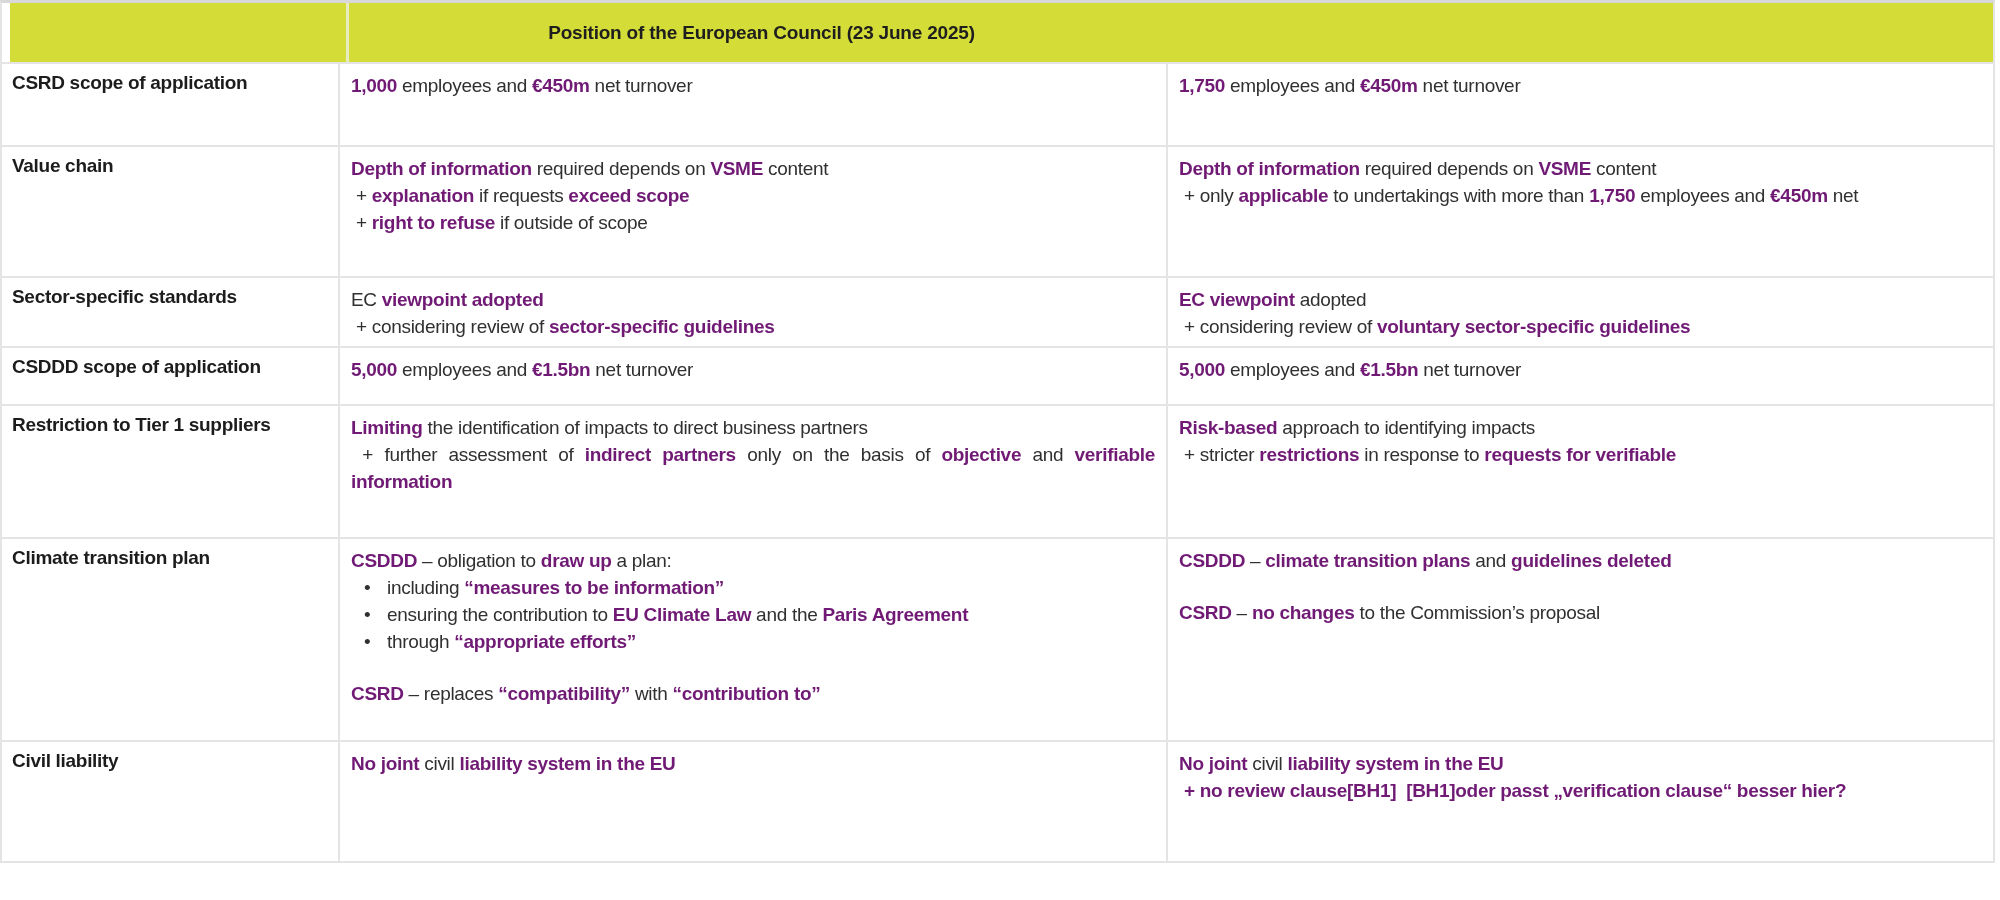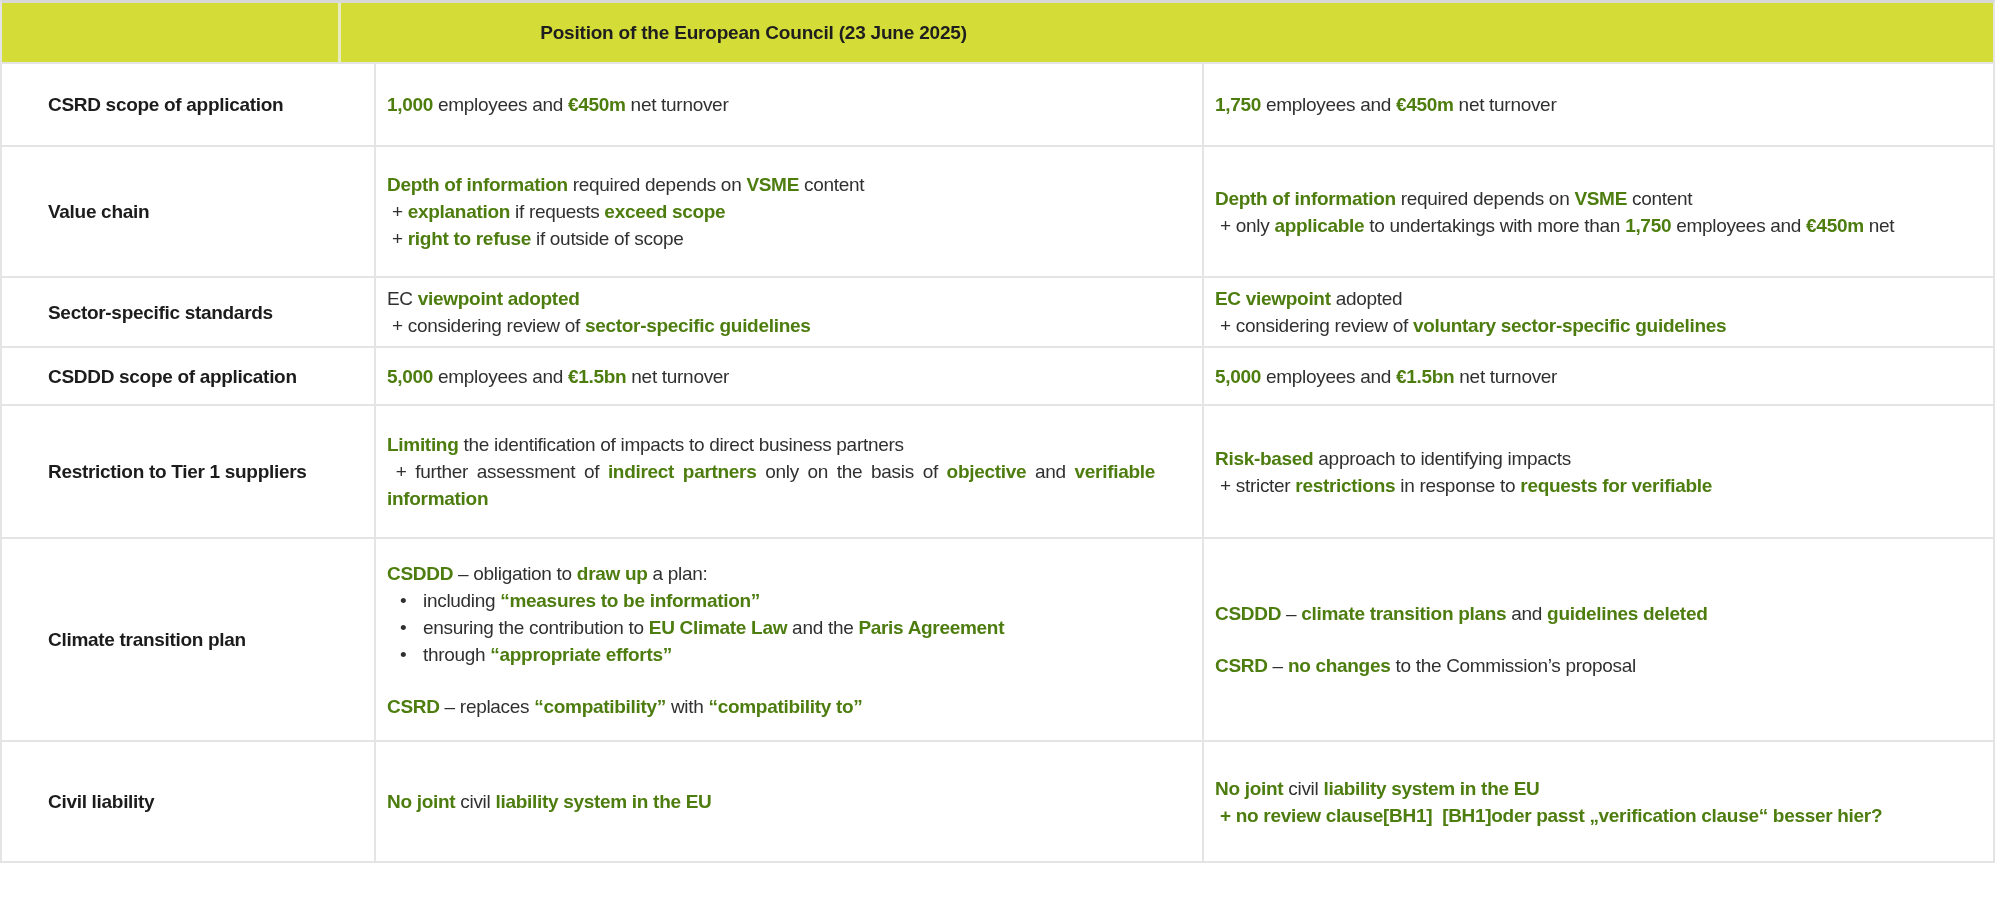--- a/index.html
+++ b/index.html
@@ -1,35 +1,35 @@
 <!DOCTYPE html>
 <html><head>
 <meta charset="utf-8">
 <style>
   html,body{margin:0;padding:0;background:#ffffff;}
   body{font-family:"Liberation Sans","DejaVu Sans",sans-serif;color:#303030;}
   .page{position:relative;width:2000px;height:900px;background:#ffffff;overflow:hidden;}
   .table{position:absolute;left:0;top:0;width:1995px;box-sizing:border-box;
          border:2px solid #e4e4e4;border-top:3px solid #d8d8d8;background:#ffffff;}
-  .header-row{display:grid;grid-template-columns:336px 828px 827px;height:59px;background:#d4dc37;}
+  .header-row{display:grid;grid-template-columns:336px 828px 827px;height:59px;background:#d4dc37;margin-left:8px;}
   .header-cell{display:flex;align-items:center;justify-content:center;
                font-weight:bold;font-size:19px;letter-spacing:-0.2px;color:#1e1e1e;box-sizing:border-box;text-align:center;}
   .header-cell + .header-cell{border-left:3px solid #e9ecc0;}
   .body-row{display:grid;grid-template-columns:336px 828px 827px;border-top:2px solid #e4e4e4;
             box-sizing:border-box;background:#ffffff;}
   .row-1{height:83px}.row-2{height:131px}.row-3{height:70px}.row-4{height:58px}
   .row-5{height:133px}.row-6{height:203px}.row-7{height:121px}
-  .cell{box-sizing:border-box;display:flex;align-items:center;overflow:hidden;margin-left:36px;}
+  .cell{box-sizing:border-box;display:flex;align-items:flex-start;overflow:hidden;}
   .body-row .cell + .cell{border-left:2px solid #e4e4e4;}
   .label-cell{padding:6px 8px 6px 10px;}
   .label-line{font-size:19px;line-height:25px;letter-spacing:-0.3px;font-weight:bold;color:#1c1c1c;}
   .body-cell{padding:8px 11px;}
   .cell-content{width:100%;}
   .line{font-size:19px;line-height:27px;letter-spacing:-0.3px;white-space:pre-wrap;color:#303030;}
-  .line .b{font-weight:bold;color:#4d7c0f;}
+  .line .b{font-weight:bold;color:#701a75;}
   .line.bullet{padding-left:36px;position:relative;}
   .dot{position:absolute;left:13px;top:0;color:#303030;}
   .line.stretch{text-align:justify;text-align-last:justify;}
   .spacer{height:25px;}
 </style>
 </head>
 <body>
 
 <div class="page">
   <div class="table">
@@ -125,21 +125,21 @@
           <div class="cell label-cell">
             <div class="label-line">Climate transition plan</div>
           </div>
           <div class="cell body-cell">
             <div class="cell-content">
               <div class="line"><span class="b">CSDDD</span><span> – obligation to </span><span class="b">draw up</span><span> a plan:</span></div>
               <div class="line bullet"><div class="dot">•</div><span>including </span><span class="b">“measures to be information”</span></div>
               <div class="line bullet"><div class="dot">•</div><span>ensuring the contribution to </span><span class="b">EU Climate Law</span><span> and the </span><span class="b">Paris Agreement</span></div>
               <div class="line bullet"><div class="dot">•</div><span>through </span><span class="b">“appropriate efforts”</span></div>
               <div class="spacer"></div>
-              <div class="line"><span class="b">CSRD</span><span> – replaces </span><span class="b">“compatibility”</span><span> with </span><span class="b">“compatibility to”</span></div>
+              <div class="line"><span class="b">CSRD</span><span> – replaces </span><span class="b">“compatibility”</span><span> with </span><span class="b">“contribution to”</span></div>
             </div>
           </div>
           <div class="cell body-cell">
             <div class="cell-content">
               <div class="line"><span class="b">CSDDD</span><span> – </span><span class="b">climate transition plans</span><span> and </span><span class="b">guidelines deleted</span></div>
               <div class="spacer"></div>
               <div class="line"><span class="b">CSRD</span><span> – </span><span class="b">no changes</span><span> to the Commission’s proposal</span></div>
             </div>
           </div>
         </div>

